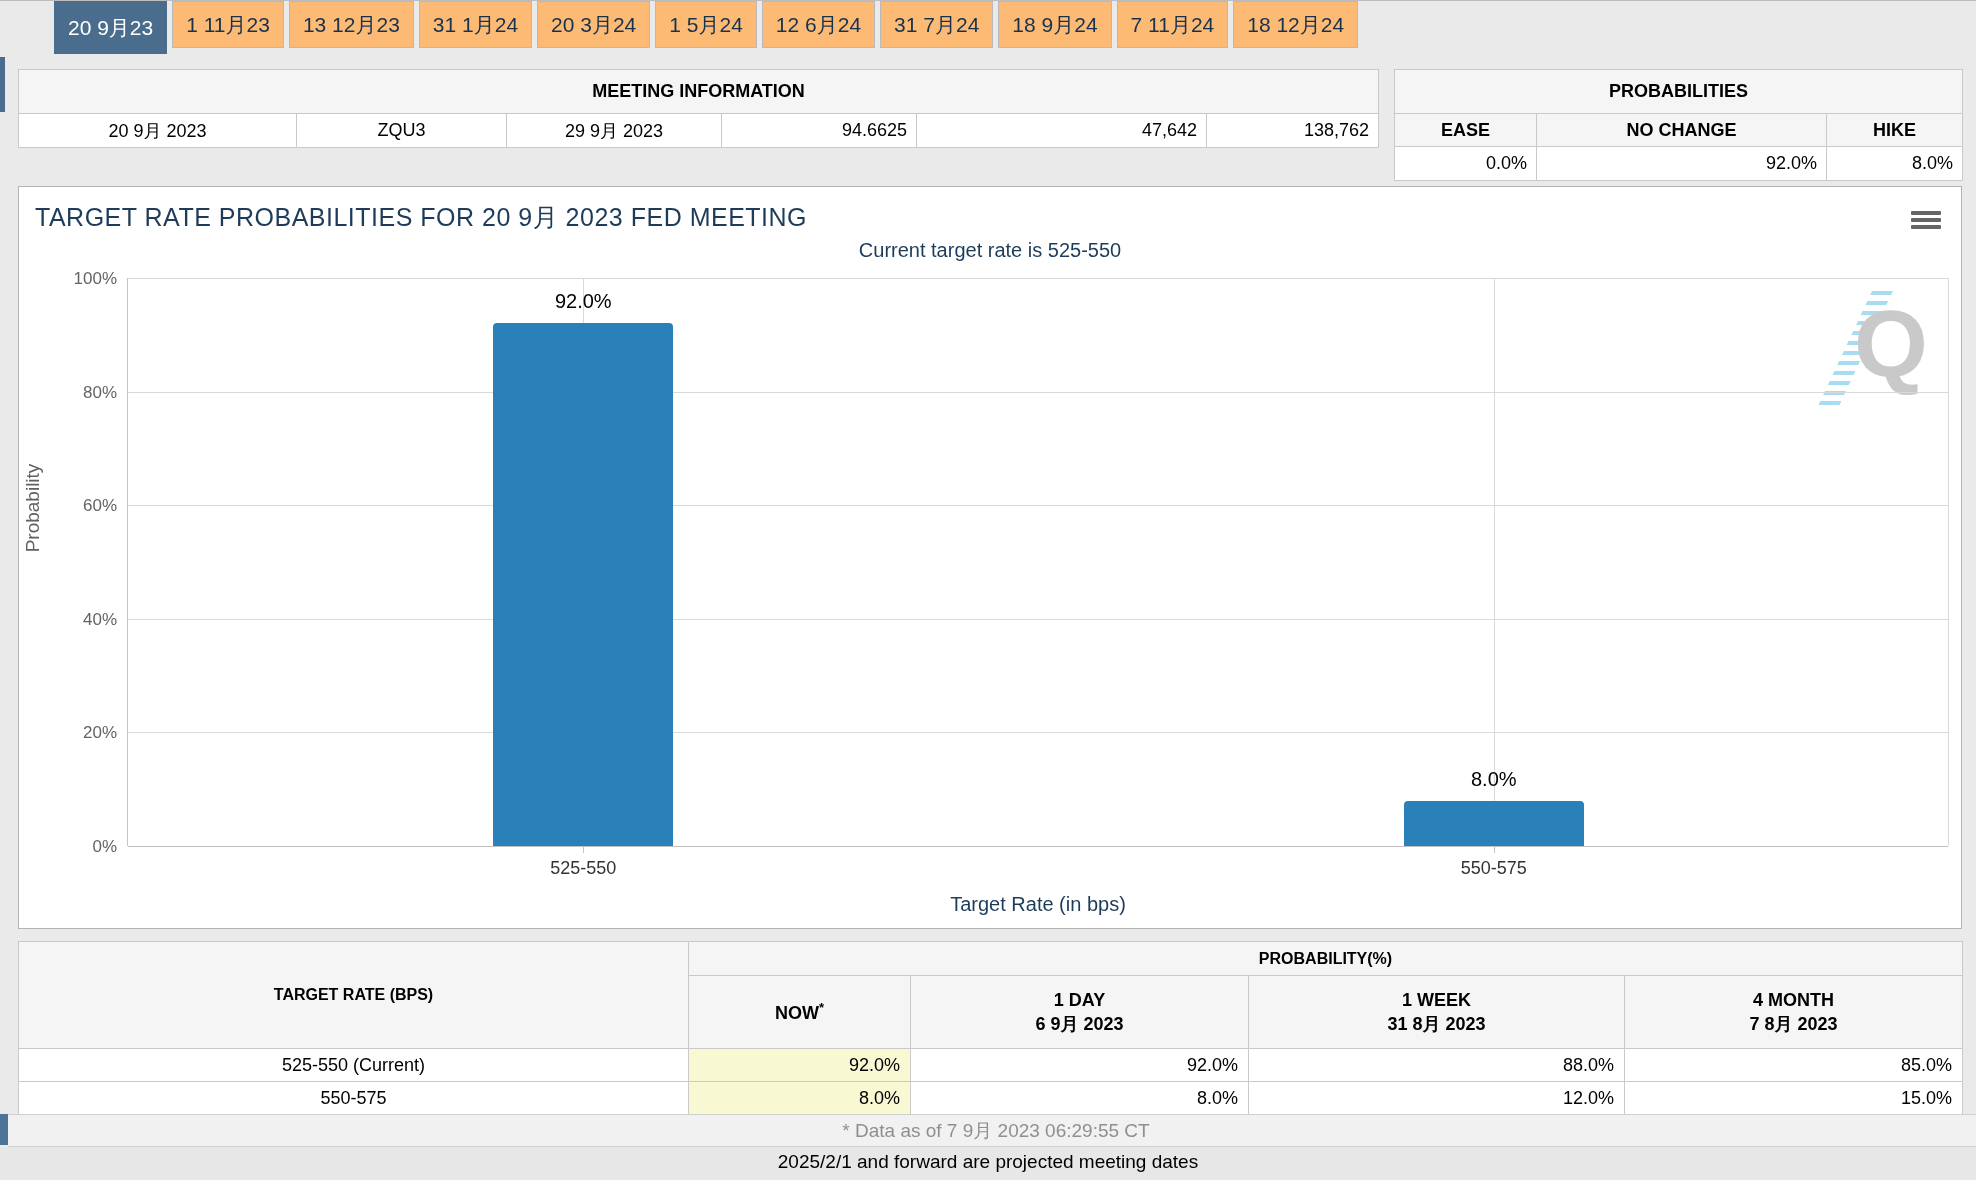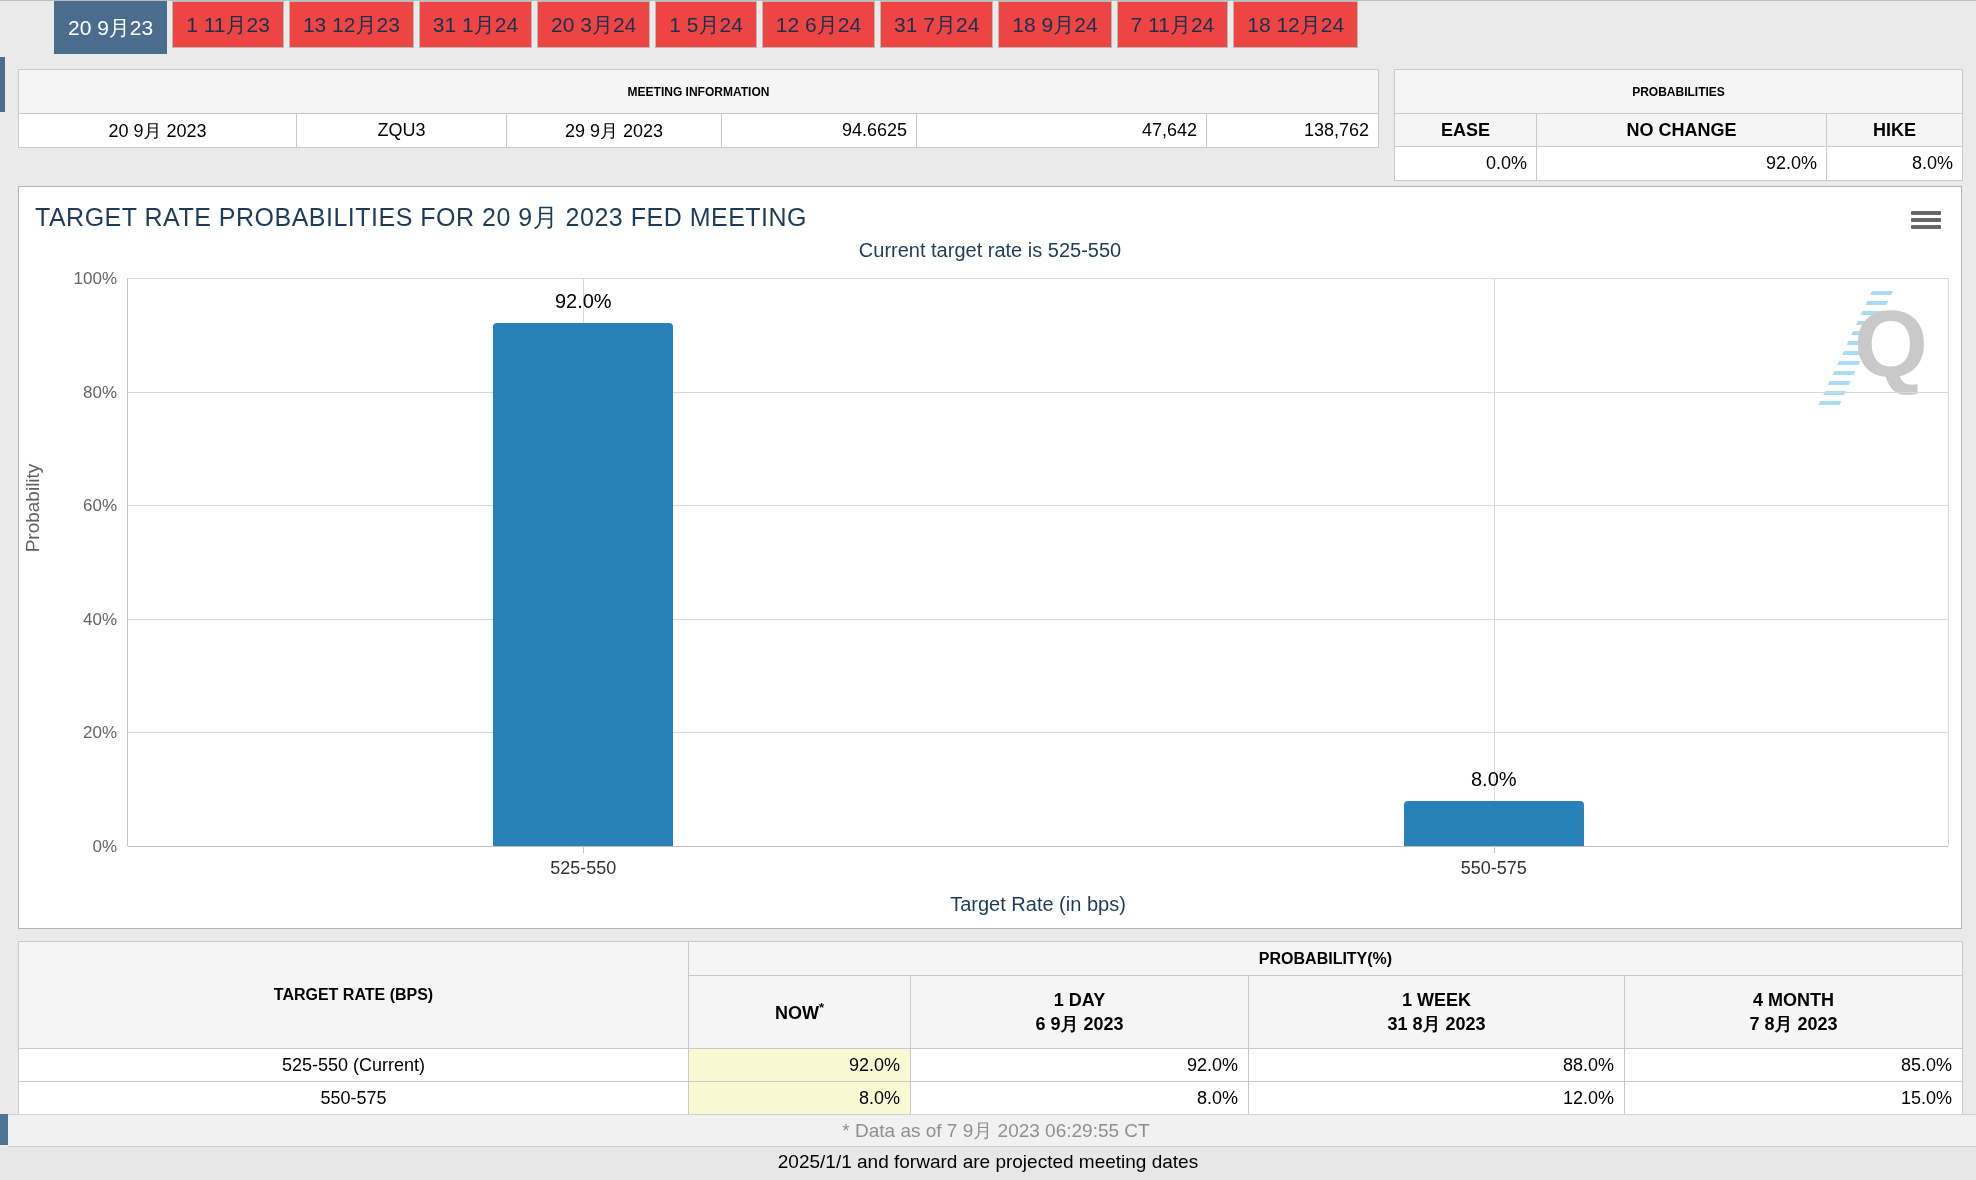--- a/index.html
+++ b/index.html
@@ -12,38 +12,38 @@
     color:#000;
   }
   
   .tabbar {
     position:absolute; left:0; top:8; width:1976px; height:62px;
     border-top:1px solid #bdbdbd;
     padding-left:14px; padding-top:0;
   }
   .tabs { display:flex; align-items:flex-start; height:52px;margin-left:40px; }
   .tab {
-    background:#ef4444; border:1px solid #b9b9b9; color:#16324f;
+    background:#fdba74; border:1px solid #b9b9b9; color:#16324f;
     font-size:21px; padding:10px 13px 9px 13px; margin-right:5px;
     height:47px; white-space:nowrap; cursor:pointer; display:flex; align-items:center;
   }
   .tab.selected {
     background:#4a6d8e; border-color:#4a6d8e; color:#fff; height:53px;
   }
   .edge-sliver-top { position:absolute; left:0; top:57px; width:5px; height:55px; background:#4a6d8e; }
   .edge-sliver-bottom { position:absolute; left:0; top:1114px; width:8px; height:31px; background:#4d7396; }
 
   
   table { border-collapse:collapse; table-layout:fixed; background:#fff; }
   .toptable { position:absolute; top:69px; }
   #meeting-table { left:18px; width:1360px; }
   #prob-table   { left:1394px; width:568px; }
   th, td { border:1px solid #c9c9c9; font-size:18px; overflow:hidden; white-space:nowrap; }
   th { background:#f5f5f5; font-weight:bold; }
-  .group-header th { height:44px; font-size:12px;text-align:center; }
+  .group-header th { height:44px; font-size:18px;text-align:center; }
   .col-header th { height:33px; }
   .data-row td { height:34px; background:#fff; padding:0 9px; }
   .ta-c { text-align:center; } .ta-r { text-align:right; }
 
   
   .chart-panel {
     position:absolute; left:18px; top:186px; width:1944px; height:743px;
     background:#fff; border:1px solid #b4b4b4;
   }
   .chart-title {
@@ -243,13 +243,13 @@
     <td class="ta-c">550-575</td>
     <td class="ta-r now-cell">8.0%</td>
     <td class="ta-r">8.0%</td>
     <td class="ta-r">12.0%</td>
     <td class="ta-r">15.0%</td>
   </tr>
 </tbody>
   </table>
 
 <div class="footer1">* Data as of 7 9月 2023 06:29:55 CT</div>
-<div class="footer2">2025/1/1 and forward are projected meeting dates</div>
+<div class="footer2">2025/2/1 and forward are projected meeting dates</div>
 
 </body></html>

